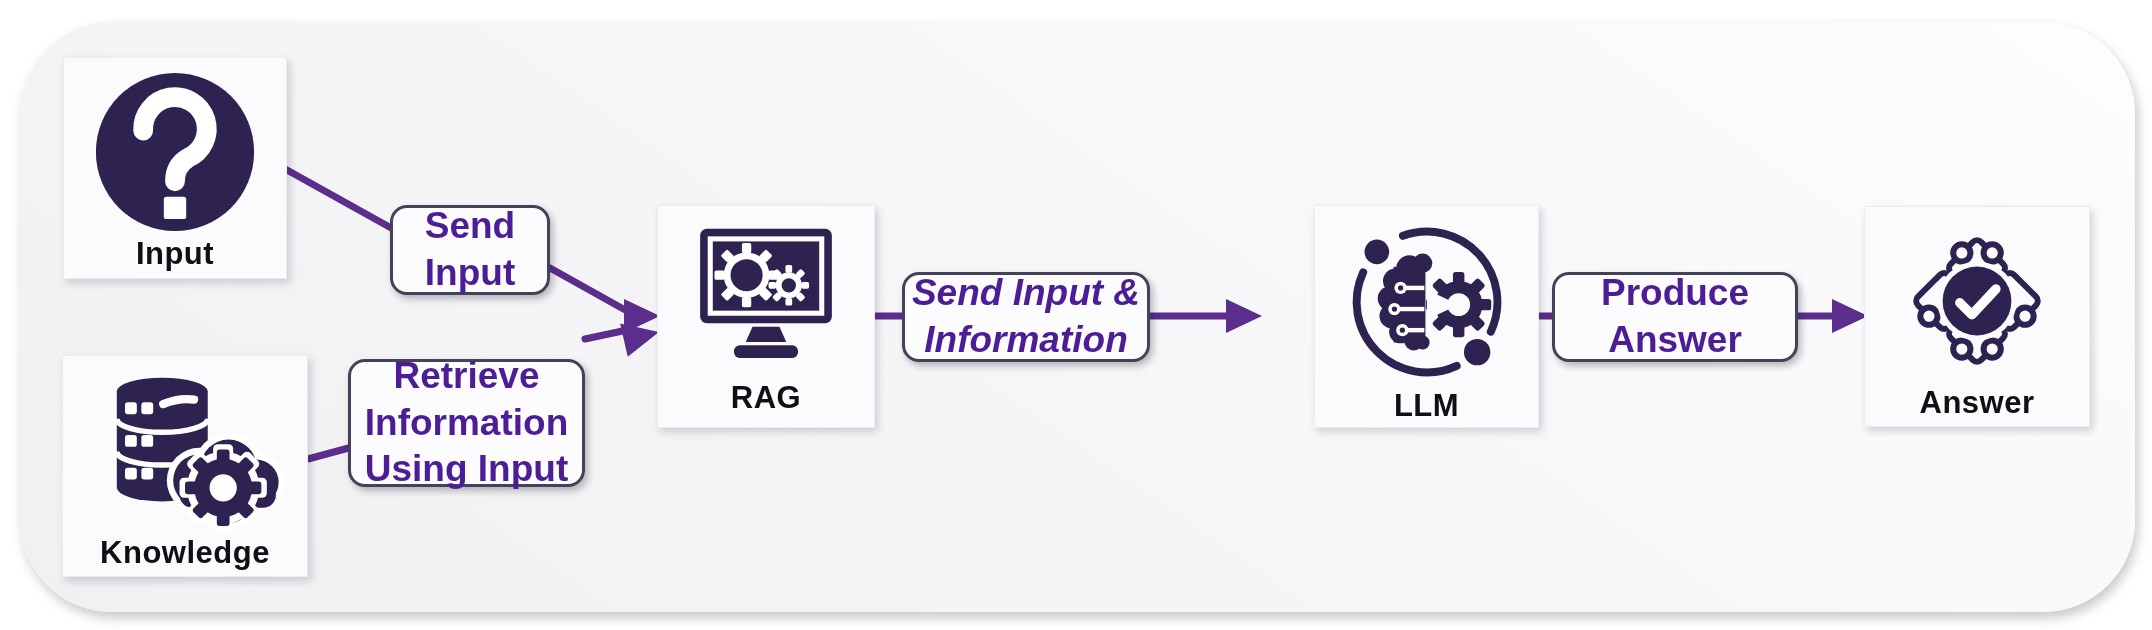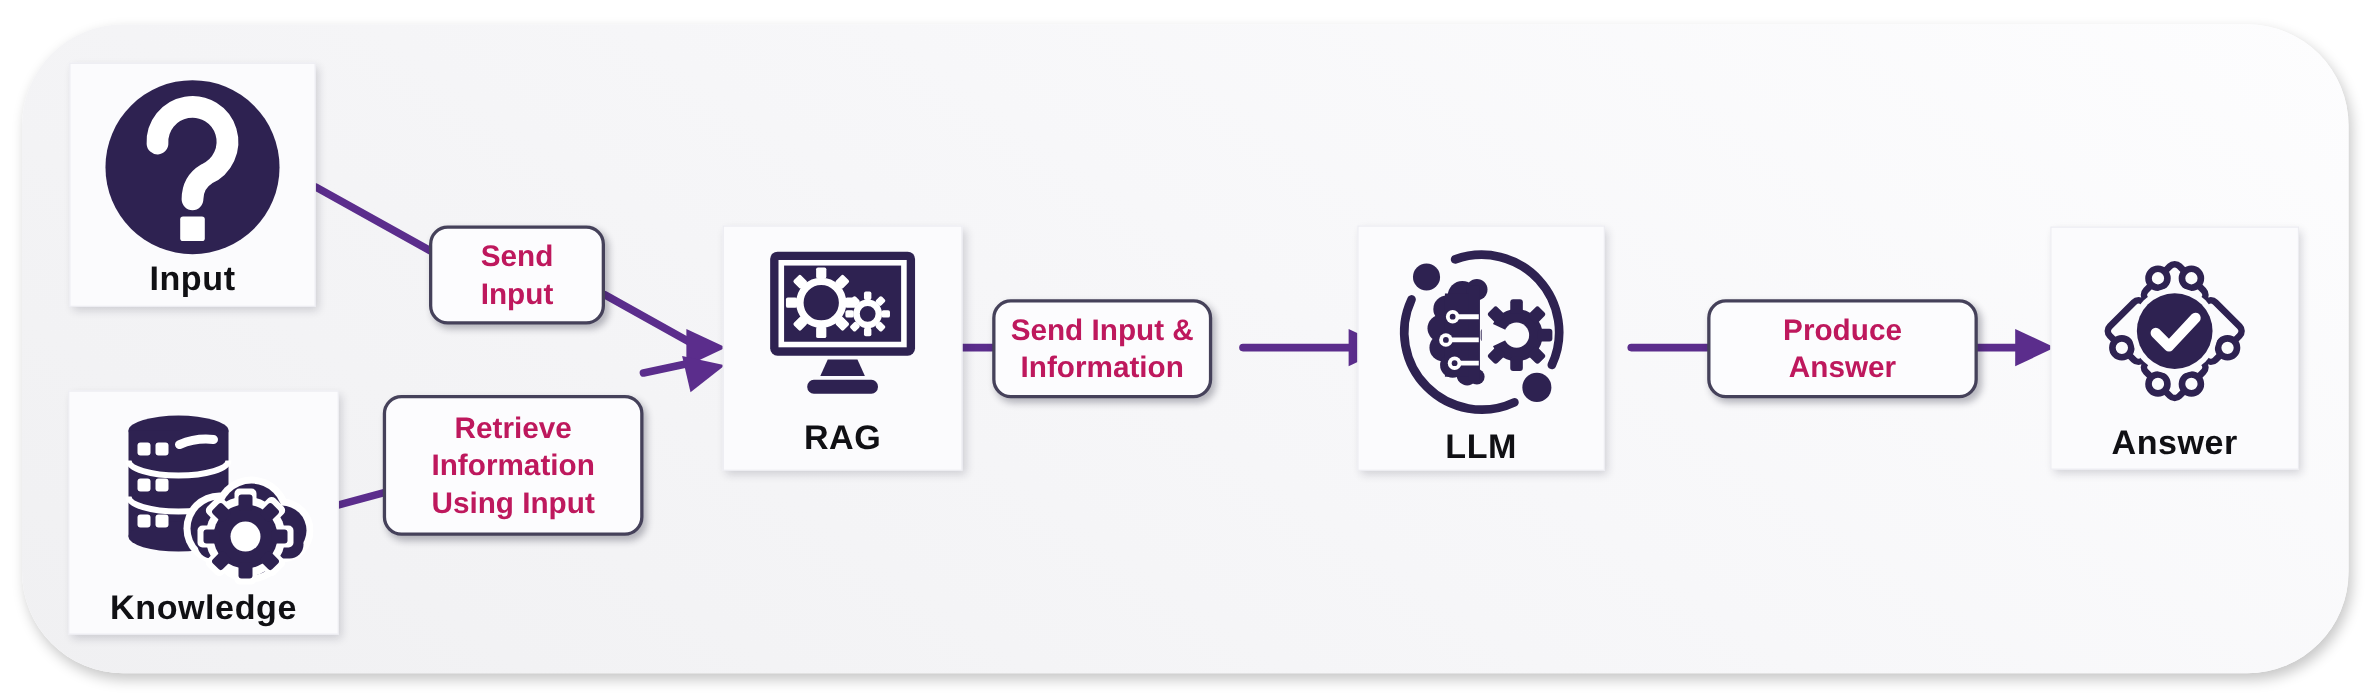--- a/index.html
+++ b/index.html
@@ -11,21 +11,21 @@
     box-shadow:3px 6px 12px rgba(0,0,0,0.22);}
   .wires{position:absolute;left:0;top:0;width:2152px;height:630px;pointer-events:none;}
   .node{position:absolute;display:flex;flex-direction:column;align-items:center;
     justify-content:space-between;background:#fbfbfd;border:1px solid #ececf1;
     box-shadow:3px 4px 8px rgba(30,30,50,0.18);padding:8px 0 14px 0;box-sizing:border-box;}
   .node .iconwrap{flex:1;display:flex;align-items:center;justify-content:center;}
   .node-label{font-weight:700;font-size:31px;color:#101014;letter-spacing:.5px;line-height:1;}
   .edge-label{position:absolute;display:flex;align-items:center;justify-content:center;
     background:#fcfcfe;border:3px solid #45415a;border-radius:17px;
     box-shadow:3px 4px 7px rgba(30,30,50,0.30);
-    color:#be185d;font-weight:700;font-size:27px;line-height:1.26;text-align:center;
+    color:#4c1d95;font-weight:700;font-size:37px;line-height:1.26;text-align:center;
     white-space:pre-line;box-sizing:border-box;}
 </style>
 </head>
 <body>
 
 <div class="stage">
   <div class="canvas"></div>
 
   <svg class="wires" viewBox="0 0 2152 630">
     <g stroke="#5b2d8c" stroke-width="7" stroke-linecap="round" fill="none">
@@ -144,21 +144,21 @@
             <rect x="123" y="51" width="8" height="9" rx="2" transform="rotate(315 127 75)"></rect>
           </g>
         </g>
         <polygon points="84,124 116,124 124,142 76,142" fill="#2e2251"></polygon>
         <rect x="62" y="146" width="76" height="15" rx="7" fill="#2e2251"></rect>
       </svg>
     </span>
     <span class="node-label">RAG</span>
   </div>
 
-  <div class="node" style="left:1234px;top:205px;width:225px;height:223px;">
+  <div class="node" style="left:1314px;top:205px;width:225px;height:223px;">
     <span class="iconwrap">
       <svg width="176" height="176" viewBox="0 0 200 200">
         <path d="M 72.6 24.8 A 80 80 0 0 1 172.5 133.8" fill="none" stroke="#2e2251" stroke-width="9" stroke-linecap="round"></path>
         <path d="M 133.8 172.5 A 80 80 0 0 1 27.5 66.2" fill="none" stroke="#2e2251" stroke-width="9" stroke-linecap="round"></path>
         <circle cx="43" cy="43" r="14" fill="#2e2251"></circle>
         <circle cx="157" cy="157" r="15" fill="#2e2251"></circle>
         <g fill="#2e2251">
           <circle cx="80" cy="62" r="15"></circle>
             <circle cx="95" cy="56" r="11"></circle>
           <circle cx="64" cy="76" r="14"></circle>
@@ -226,17 +226,17 @@
       </svg>
     </span>
     <span class="node-label">Answer</span>
   </div>
 
   <div class="edge-label" style="left:390px;top:205px;width:160px;height:90px;">Send
 Input</div>
   <div class="edge-label" style="left:348px;top:327px;width:237px;height:128px;margin-top:32px;">Retrieve
 Information
 Using Input</div>
-  <div class="edge-label" style="left:902px;top:272px;width:200px;height:90px;">Send Input &amp;
+  <div class="edge-label" style="left:902px;top:272px;width:248px;height:90px;font-style:italic;">Send Input &amp;
 Information</div>
   <div class="edge-label" style="left:1552px;top:272px;width:246px;height:90px;">Produce
 Answer</div>
 </div>
 
 </body></html>

